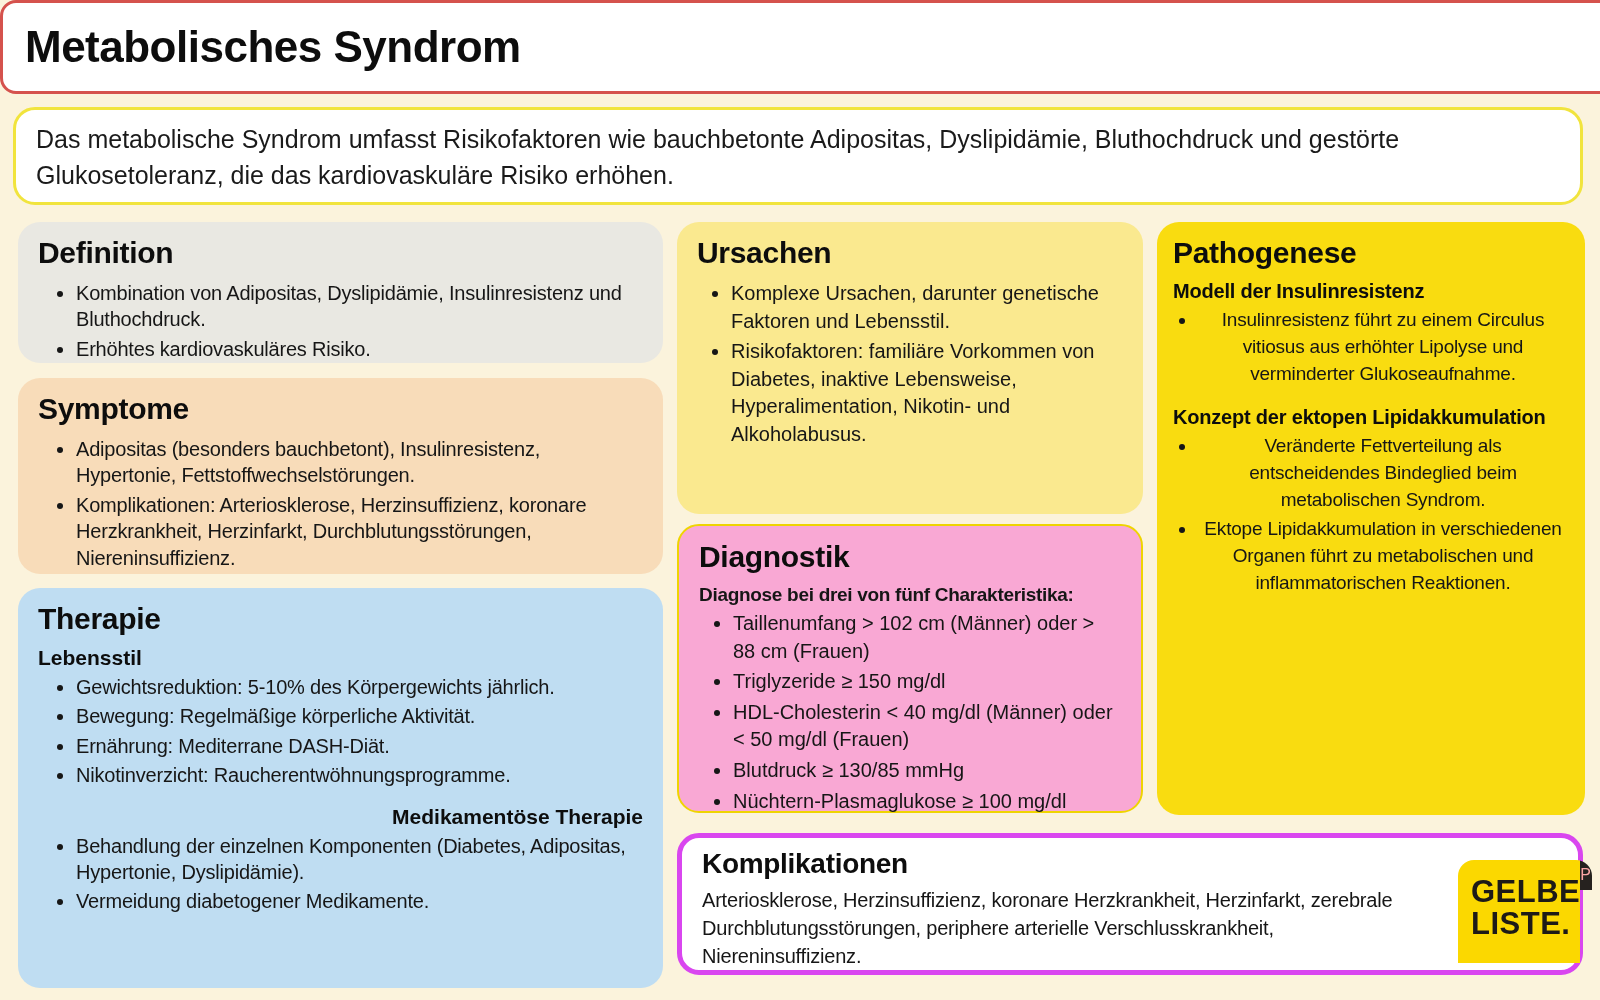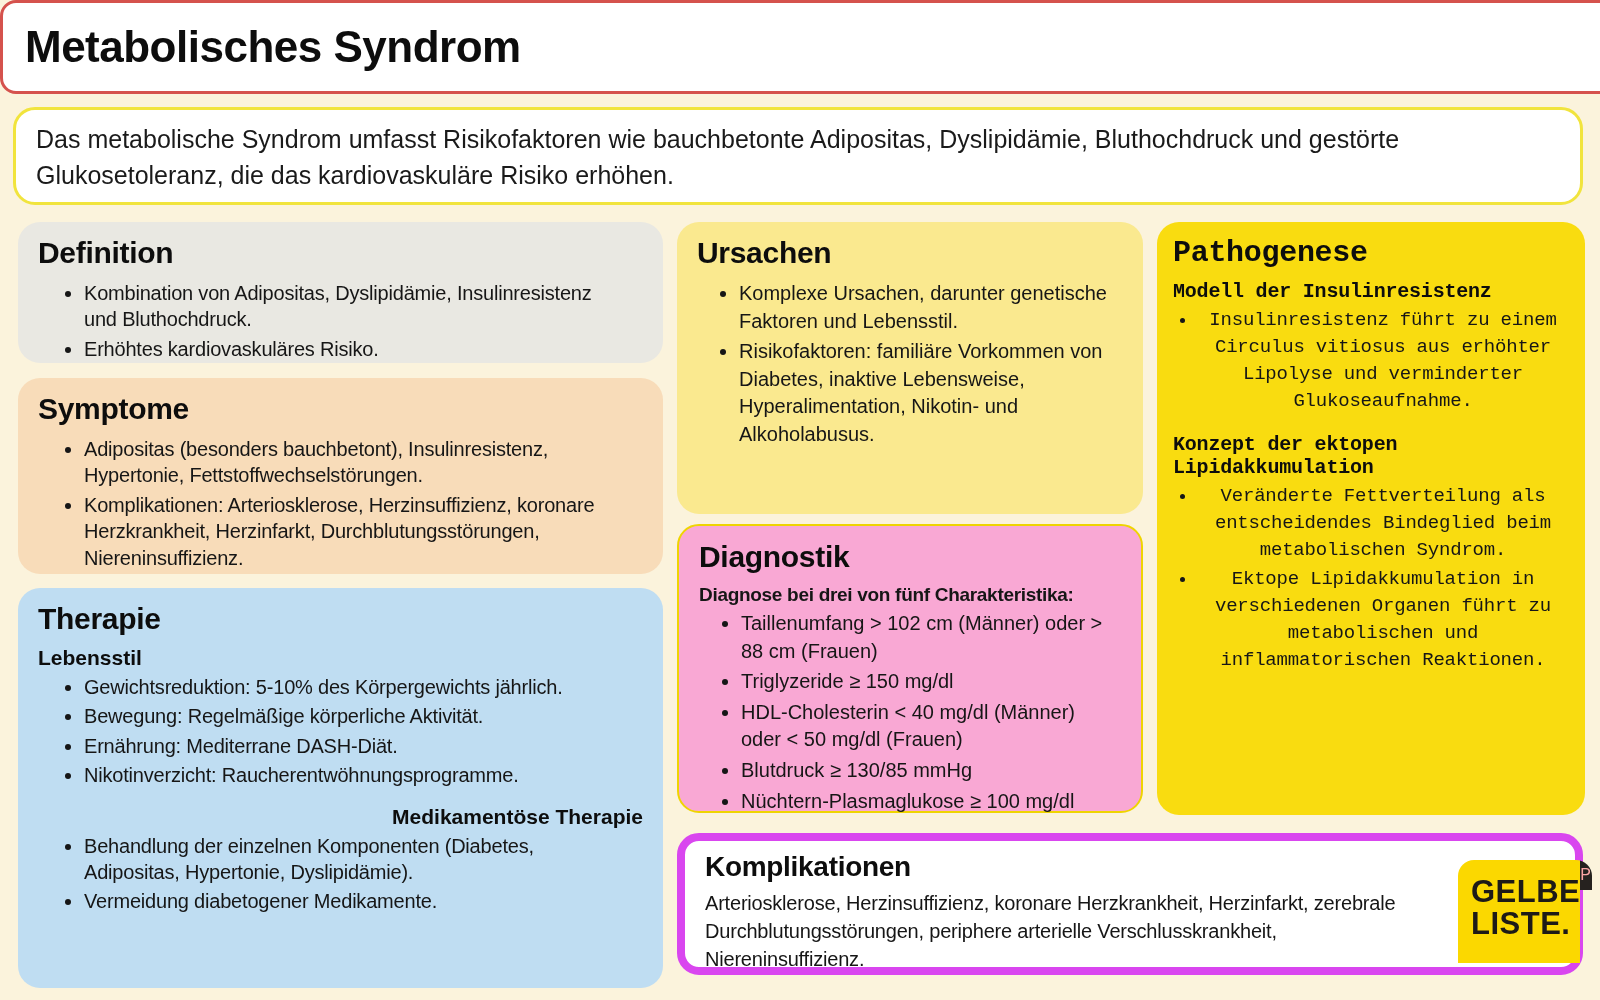--- a/index.html
+++ b/index.html
@@ -32,46 +32,46 @@
   }
   .intro-box p{
     margin:0;font-size:25px;line-height:1.45;white-space:pre-line;color:#1a1a1a;
   }
 
   
   .card{padding:12px 20px;}
   .card h2{margin:2px 0 10px 0;font-size:30px;font-weight:bold;color:#0d0d0d;letter-spacing:-0.3px;}
   .card h3{margin:10px 0 4px 0;font-size:21px;font-weight:bold;color:#0d0d0d;}
   .card ul{margin:0;padding-left:30px;}
-  .card li{margin:3px 16px;line-height:1.32;}
+  .card li{margin:3px 8px;line-height:1.32;}
 
   
   .definition{left:18px;top:222px;width:645px;height:141px;background:#E9E8E2;}
   .symptome{left:18px;top:378px;width:645px;height:196px;background:#F8DCB9;}
   .therapie{left:18px;top:588px;width:645px;height:400px;background:#BFDDF2;}
   .definition li,.symptome li,.therapie li{font-size:20px;letter-spacing:-0.2px;}
 
   
   .ursachen{left:677px;top:222px;width:466px;height:292px;background:#FAE98F;}
   .diagnostik{left:677px;top:524px;width:466px;height:289px;background:#f9a8d4;border:2.5px solid #EFD400;}
   .ursachen ul,.diagnostik ul{padding-left:26px;}
   .ursachen li,.diagnostik li{font-size:20px;line-height:1.38;}
   .diagnostik .subtitle{margin:0 0 4px 0;font-size:19px;font-weight:bold;letter-spacing:-0.3px;}
 
   
-  .pathogenese{left:1157px;top:222px;width:428px;height:593px;background:#F9DC10;padding:12px 16px;font-family:Liberation Mono, monospace;}
+  .pathogenese{left:1157px;top:222px;width:428px;height:593px;background:#F9DC10;padding:12px 16px;}
   .pathogenese h3{font-size:20px;letter-spacing:-0.2px;margin:8px 0 4px 0;}
   .pathogenese h3.second{margin-top:18px;}
   .pathogenese ul{padding-left:24px;}
   .pathogenese li{font-size:19px;letter-spacing:-0.2px;line-height:1.42;margin:2px 0;text-align:center;}
 
   
   .komplikationen{
     left:677px;top:833px;width:906px;height:142px;
-    background:#FFFFFF;border:8px solid #d946ef;padding:8px 20px;
+    background:#FFFFFF;border:5px solid #d946ef;padding:8px 20px;
   }
   .komplikationen h2{font-size:28px;margin:2px 0 6px 0;}
   .komplikationen p{margin:0;font-size:20px;line-height:1.4;white-space:pre-line;letter-spacing:-0.2px;}
 
   
   .logo{
     position:absolute;left:1458px;top:860px;width:134px;height:161px;
     border-radius:16px;overflow:hidden;display:flex;flex-direction:row;
     box-shadow:0 0 0 0 transparent;
   }

